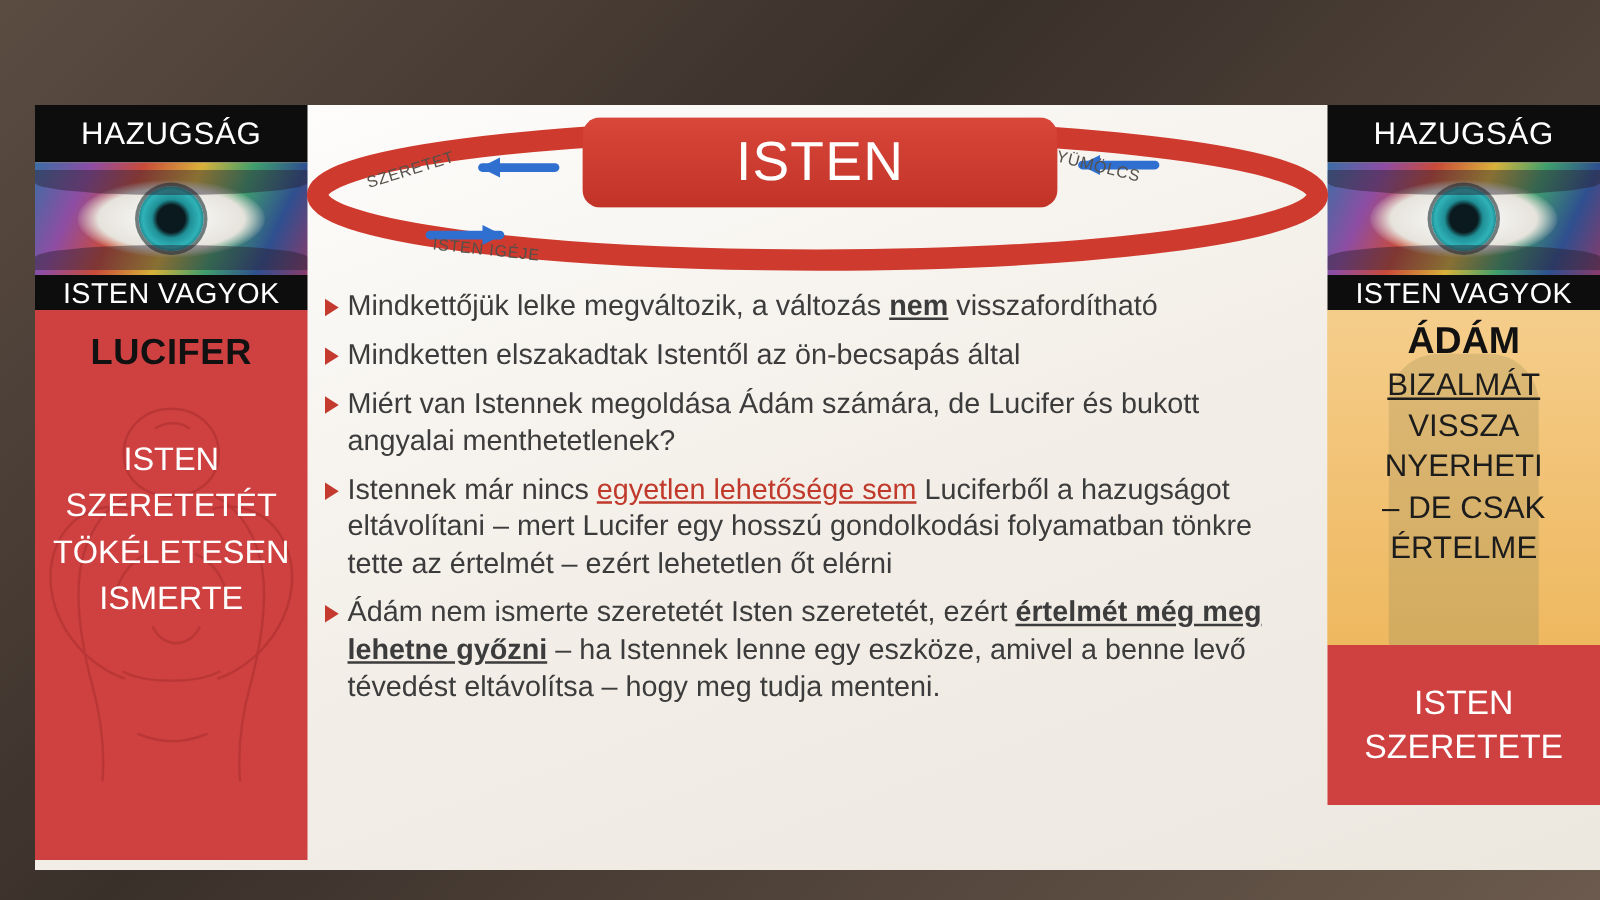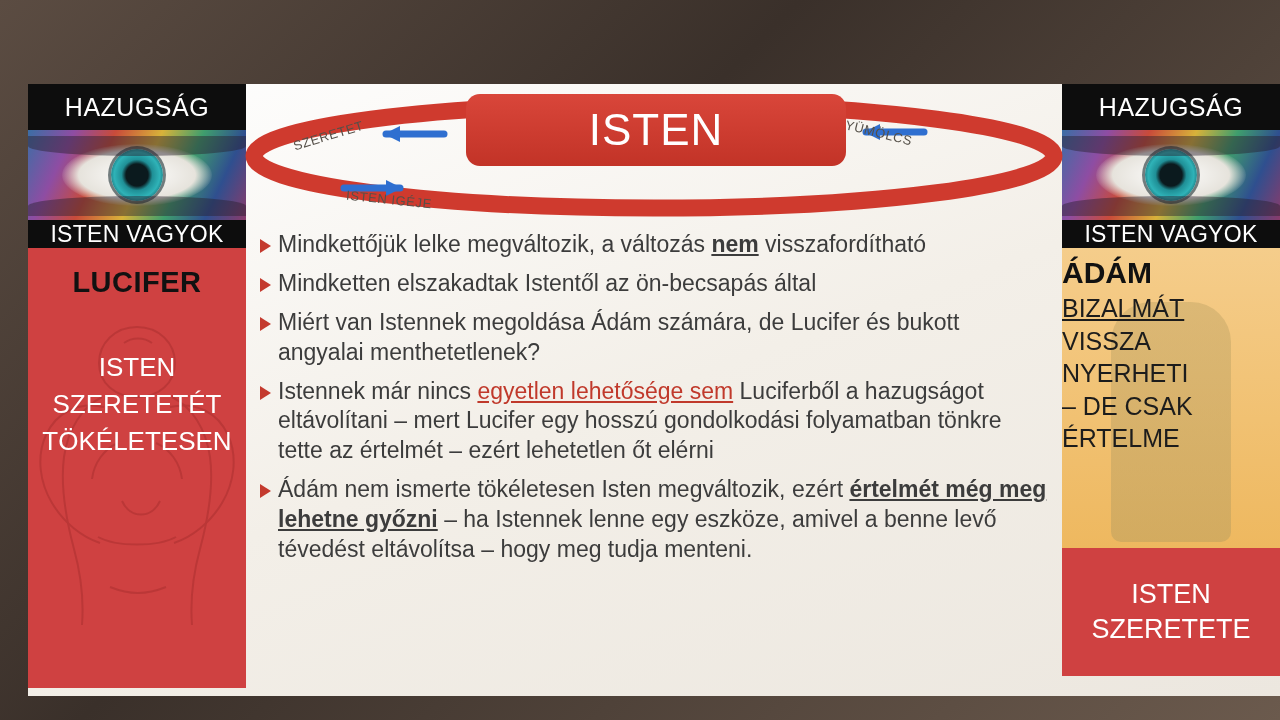--- a/index.html
+++ b/index.html
@@ -146,25 +146,25 @@
   .lucifer-text {
     position: relative;
     margin-top: 50px;
     color: #ffffff;
     font-size: 26px;
     line-height: 1.42;
   }
   
   .adam-panel {
     position: relative;
-    height: 300px;
+    height: 268px;
     background: #f2c376;
     background-image: linear-gradient(180deg,#f5cd8b 0%, #eeb85f 100%);
     overflow: hidden;
-    text-align: left;
+    text-align: center;
   }
   .adam-panel .figure {
     position: absolute;
     left: 50%;
     top: 58%;
     transform: translate(-50%,-50%);
     width: 120px;
     height: 240px;
     background: linear-gradient(180deg,#c8aa6a 0%, #bda05f 100%);
     opacity: 0.55;
@@ -305,20 +305,21 @@
             <path d="M66 250 c18 10 60 10 78 0"></path>
             <path d="M78 300 c20 8 36 8 56 0"></path>
             <path d="M92 56 c8 -6 20 -6 28 0"></path>
           </g>
         </svg>
         <div class="lucifer-name">LUCIFER</div>
         <div class="lucifer-text">
           <div>ISTEN</div>
           <div>SZERETETÉT</div>
           <div>TÖKÉLETESEN</div>
+          <div>ISMERTE</div>
         </div>
       </div>
     </div>
 
     <div class="side right">
       <div class="lie-header">HAZUGSÁG</div>
 
       <div class="eye-box">
         <div class="eye-white"></div>
         <div class="iris"></div>
@@ -398,21 +399,21 @@
         <div class="bullet">
           <div class="tri"></div>
           <div class="btext">
             <span>Istennek már nincs  </span><span class="red">egyetlen lehetősége sem</span><span> Luciferből a hazugságot eltávolítani – mert Lucifer egy hosszú gondolkodási folyamatban tönkre tette az értelmét – ezért lehetetlen őt elérni</span>
           </div>
         </div>
 
         <div class="bullet">
           <div class="tri"></div>
           <div class="btext">
-            <span>Ádám nem ismerte tökéletesen Isten megváltozik, ezért </span><b class="u">értelmét még meg lehetne győzni</b><span> – ha Istennek lenne egy eszköze, amivel a benne levő tévedést eltávolítsa – hogy meg tudja menteni.</span>
+            <span>Ádám nem ismerte szeretetét Isten szeretetét, ezért </span><b class="u">értelmét még meg lehetne győzni</b><span> – ha Istennek lenne egy eszköze, amivel a benne levő tévedést eltávolítsa – hogy meg tudja menteni.</span>
           </div>
         </div>
 
       </div>
     </div>
 
   </div>
 </div>
 
 </body></html>

